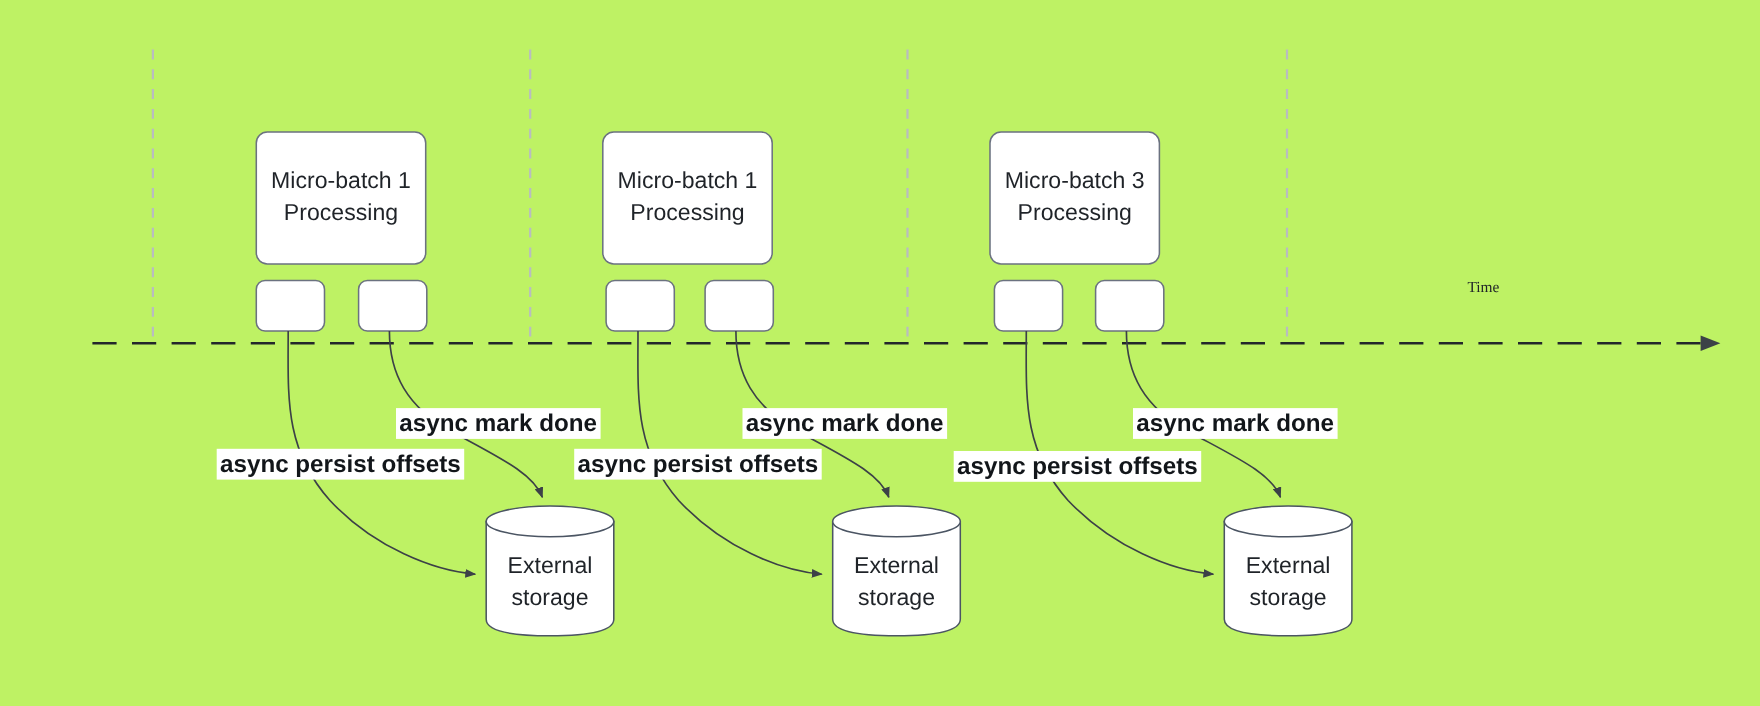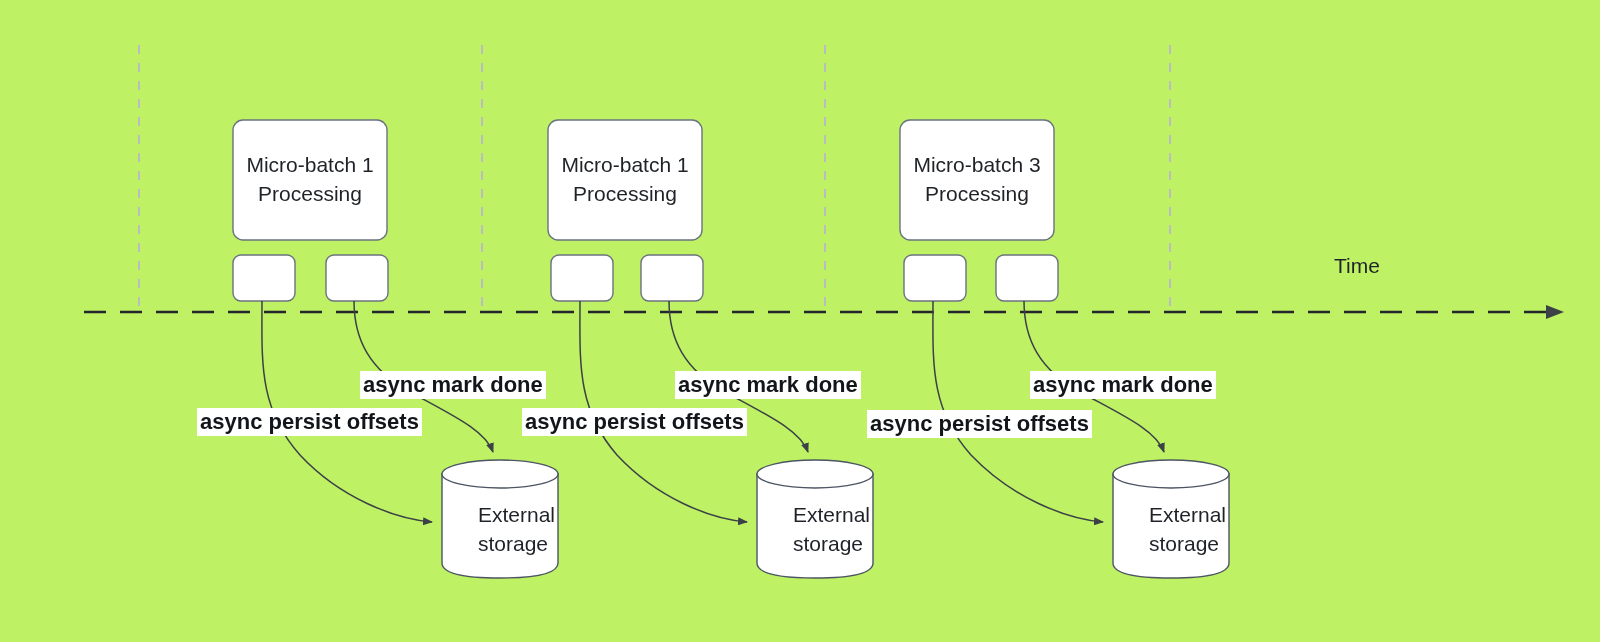--- a/index.html
+++ b/index.html
@@ -66,42 +66,42 @@
     text-align: center;
     color: #1f2328;
     font-size: 21px;
     line-height: 29px;
     font-family: "Liberation Sans", sans-serif;
     white-space: pre-line;
     pointer-events: none;
   }
   .cyl-label {
     position: absolute;
+    text-align: center;
     color: #1f2328;
     font-size: 21px;
     line-height: 29px;
     font-family: "Liberation Sans", sans-serif;
     white-space: pre-line;
-    padding-left: 36px;
   }
   .edge-label {
     position: absolute;
     color: #12161a;
     font-size: 22px;
     font-weight: bold;
     font-family: "Liberation Sans", sans-serif;
     white-space: nowrap;
     background: #ffffff;
     padding: 1px 3px;
   }
   .time-label {
     position: absolute;
     color: #1f2328;
-    font-size: 21px;
-    font-family: Liberation Sans, sans-serif;
+    font-size: 14px;
+    font-family: Liberation Serif, serif;
     white-space: nowrap;
   }
 </style>
 </head>
 <body>
 
 <div id="canvas">
 
   <svg class="layer" viewBox="0 0 1600 642">
     <defs>

